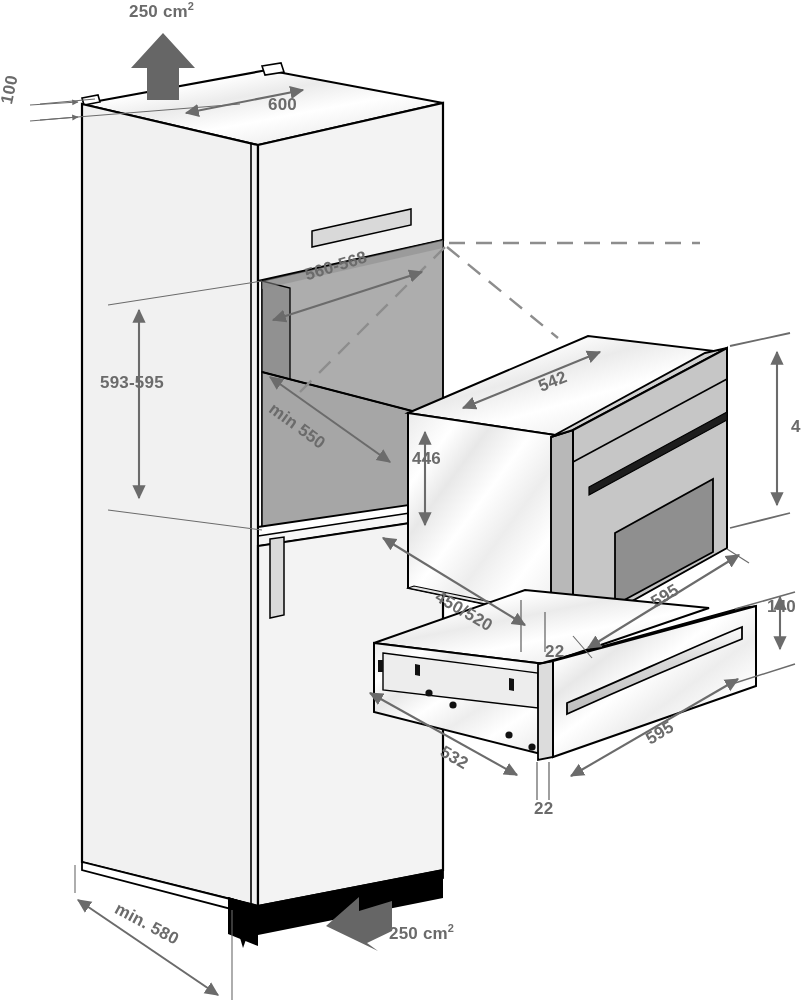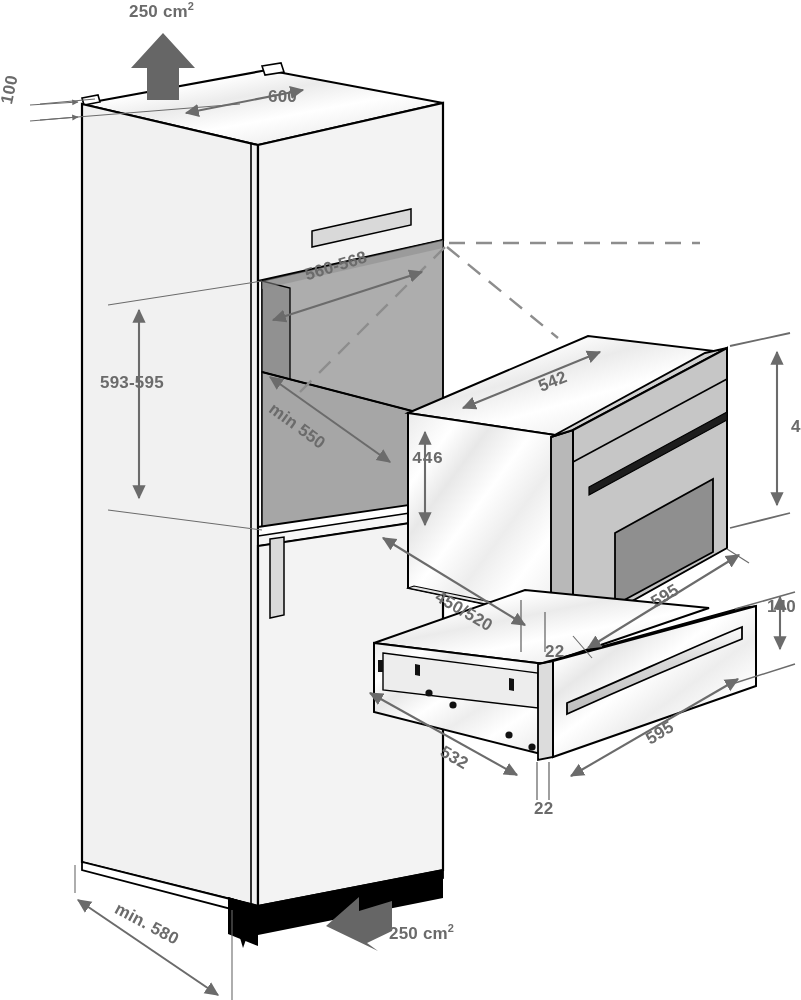--- a/index.html
+++ b/index.html
@@ -253,31 +253,31 @@
       </g>
     </g>
   </svg>
 
   <div class="dim-label" style="left:129px; top:3px;">
     <span>250 cm</span><sup>2</sup>
   </div>
 
   <div class="dim-label" style="left:-2px; top:102px; transform:rotate(-78deg); transform-origin:left top;">100</div>
 
-  <div class="dim-label" style="left:268px; top:88px;">600</div>
+  <div class="dim-label" style="left:268px; top:96px;">600</div>
 
   <div class="dim-label" style="left:303px; top:267px; transform:rotate(-17deg); transform-origin:left top;">560-568</div>
 
   <div class="dim-label" style="left:276px; top:400px; transform:rotate(36deg); transform-origin:left top;">min 550</div>
 
   <div class="dim-label" style="left:100px; top:374px;">593-595</div>
 
   <div class="dim-label" style="left:536px; top:379px; transform:rotate(-22deg); transform-origin:left top;">542</div>
 
-  <div class="dim-label" style="left:412px; top:450px;font-family:Liberation Mono, monospace;">446</div>
+  <div class="dim-label" style="left:412px; top:450px;">446</div>
 
   <div class="dim-label" style="left:755px; top:418px;margin-left:36px;">455</div>
 
   <div class="dim-label" style="left:648px; top:596px; transform:rotate(-31deg); transform-origin:left top;">595</div>
 
   <div class="dim-label" style="left:545px; top:643px;">22</div>
 
   <div class="dim-label" style="left:441px; top:588px; transform:rotate(30deg); transform-origin:left top;">450/520</div>
 
   <div class="dim-label" style="left:446px; top:743px; transform:rotate(30deg); transform-origin:left top;">532</div>

